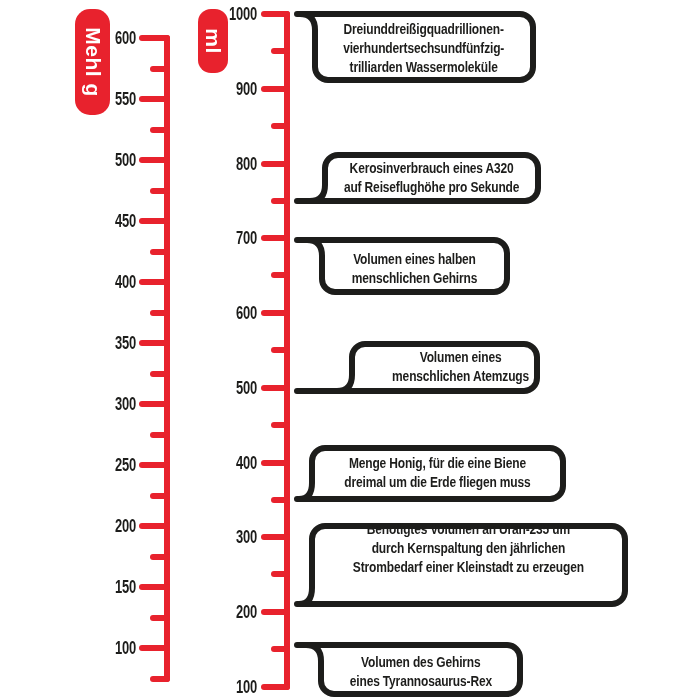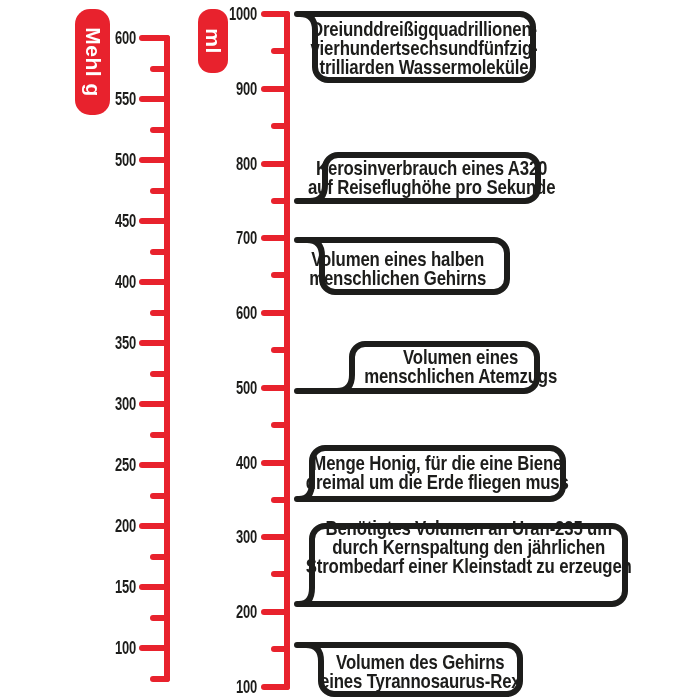--- a/index.html
+++ b/index.html
@@ -22,21 +22,21 @@
   .badge span{
     position:absolute;left:50%;top:50%;transform:translate(-50%,-50%) rotate(90deg);
     color:#fff;font-weight:bold;font-size:21px;white-space:nowrap;letter-spacing:0.5px;
   }
 
   
   .callout svg{position:absolute;overflow:visible;}
   .callout path{fill:#ffffff;stroke:var(--ink);stroke-width:6;stroke-linejoin:round;stroke-linecap:round;}
   .btxt{
     position:absolute;display:flex;flex-direction:column;justify-content:center;align-items:center;
-    font-weight:bold;font-size:21px;line-height:19px;color:var(--ink);letter-spacing:-0.2px;
+    font-weight:bold;font-size:15px;line-height:19px;color:var(--ink);letter-spacing:-0.2px;
   }
   .fit{transform:scaleX(0.8);transform-origin:50% 50%;white-space:nowrap;text-align:center;}
 </style>
 </head>
 <body>
 
 <div class="stage">
 
   <div>
     <div class="badge" style="left:75px;top:9px;width:35px;height:106px;">
@@ -140,21 +140,21 @@
         <div>Kerosinverbrauch eines A320</div>
         <div>auf Reiseflughöhe pro Sekunde</div>
       </div>
     </div>
   </div>
 
   <div class="callout">
     <svg style="left:294px;top:237px;" width="216" height="58">
       <path d="M3 3 L200 3 A13 13 0 0 1 213 16 L213 42 A13 13 0 0 1 200 55 L41 55 A13 13 0 0 1 28 42 L28 19 Q28 3 13 3 Z"></path>
     </svg>
-    <div class="btxt" style="left:305px;top:240px;width:185px;height:55px;">
+    <div class="btxt" style="left:322px;top:240px;width:185px;height:55px;">
       <div class="fit">
         <div>Volumen eines halben</div>
         <div>menschlichen Gehirns</div>
       </div>
     </div>
   </div>
 
   <div class="callout">
     <svg style="left:294px;top:341px;" width="246" height="53">
       <path d="M3 50 L230 50 A13 13 0 0 0 243 37 L243 16 A13 13 0 0 0 230 3 L71 3 A13 13 0 0 0 58 16 L58 34 Q58 50 43 50 Z"></path>
@@ -176,21 +176,21 @@
         <div>Menge Honig, für die eine Biene</div>
         <div>dreimal um die Erde fliegen muss</div>
       </div>
     </div>
   </div>
 
   <div class="callout">
     <svg style="left:294px;top:523px;" width="334" height="84">
       <path d="M3 81 L318 81 A13 13 0 0 0 331 68 L331 16 A13 13 0 0 0 318 3 L31 3 A13 13 0 0 0 18 16 L18 65 Q18 81 5 81 Z"></path>
     </svg>
-    <div class="btxt" style="left:312px;top:506px;width:313px;height:81px;">
+    <div class="btxt" style="left:312px;top:495px;width:313px;height:81px;justify-content:flex-end;">
       <div class="fit">
         <div>Benötigtes Volumen an Uran-235 um</div>
         <div>durch Kernspaltung den jährlichen</div>
         <div>Strombedarf einer Kleinstadt zu erzeugen</div>
       </div>
     </div>
   </div>
 
   <div class="callout">
     <svg style="left:294px;top:642px;" width="229" height="55">

